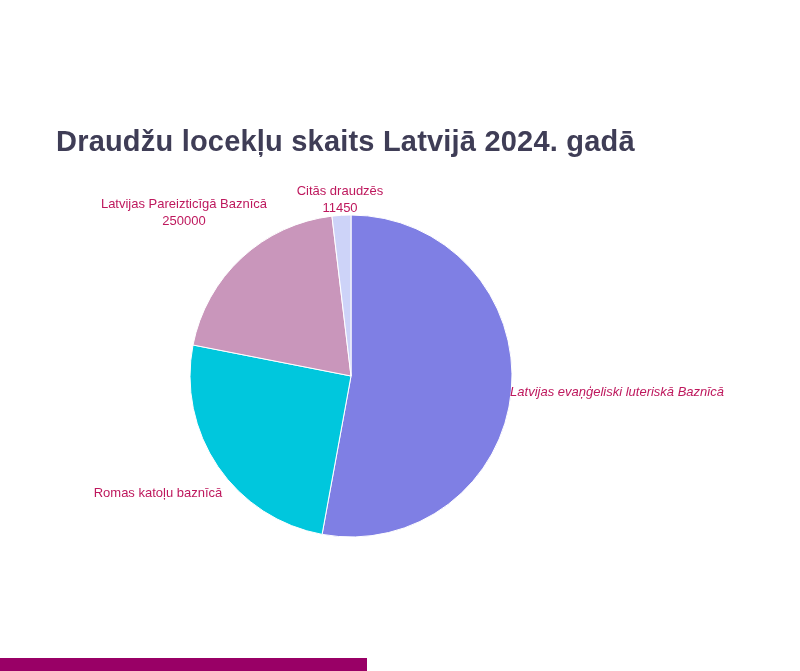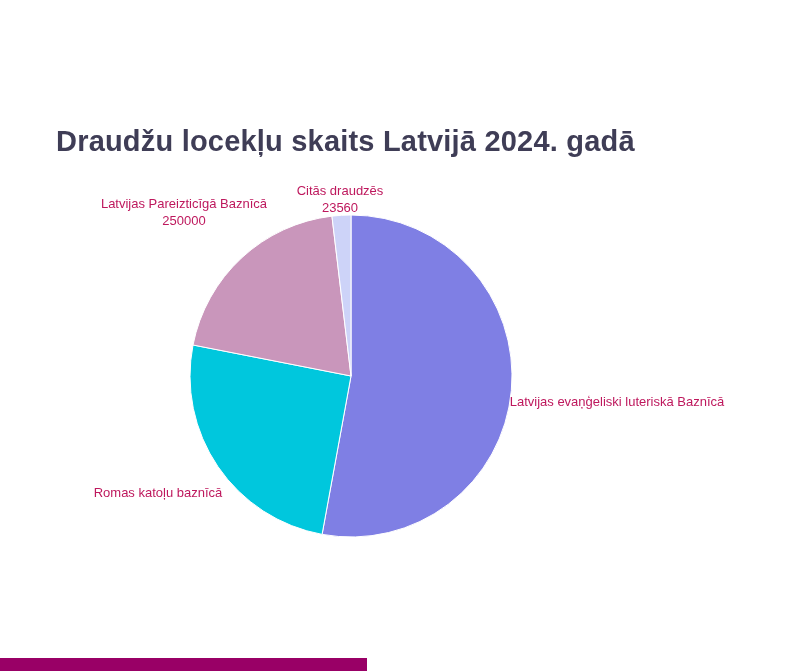--- a/index.html
+++ b/index.html
@@ -36,21 +36,21 @@
   .pie-label{
     position:absolute;
     transform:translateX(-50%);
     text-align:center;
     font-size:13px;
     line-height:17px;
     color:#be185d;
     white-space:nowrap;
   }
   .pie-label span{display:block;}
-  .lbl-s0{left:617px;top:393px;}
+  .lbl-s0{left:617px;top:383px;font-style:italic;}
   .lbl-s1{left:158px;top:484px;}
   .lbl-s2{left:184px;top:195px;}
   .lbl-s3{left:340px;top:182px;}
   .footer-bar{
     position:absolute;
     left:0;
     top:658px;
     width:367px;
     height:13px;
     background:#990066;
@@ -80,18 +80,18 @@
     <span>Romas katoļu baznīcā</span>
   </div>
 
   <div class="pie-label lbl-s2">
     <span>Latvijas Pareizticīgā Baznīcā</span>
     <span>250000</span>
   </div>
 
   <div class="pie-label lbl-s3">
     <span>Citās draudzēs</span>
-    <span>23560</span>
+    <span>11450</span>
   </div>
 
   <div class="footer-bar"></div>
 
 </div>
 
 </body></html>

